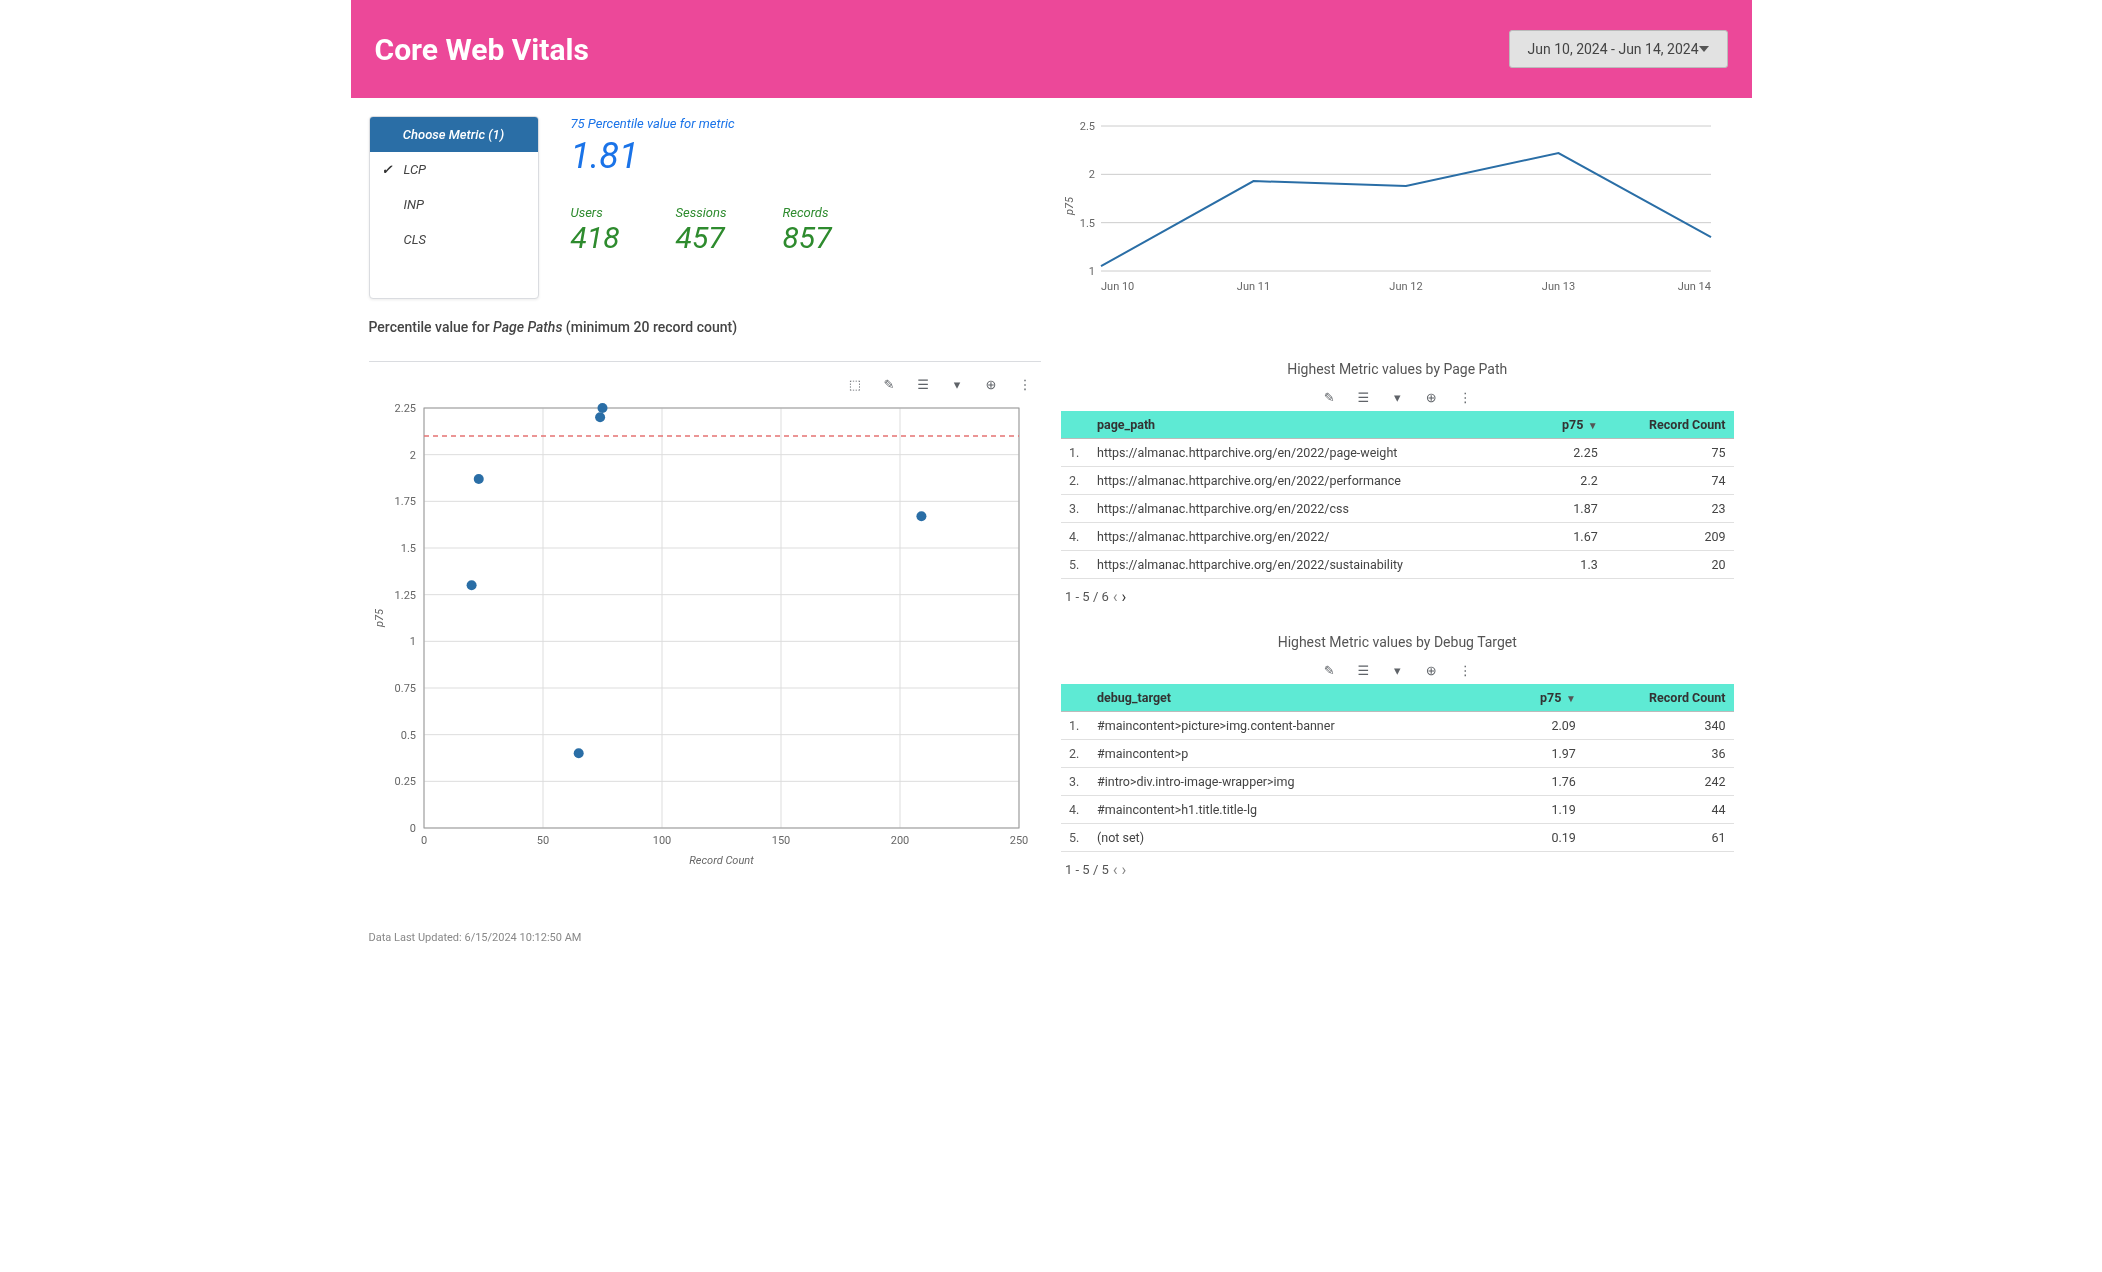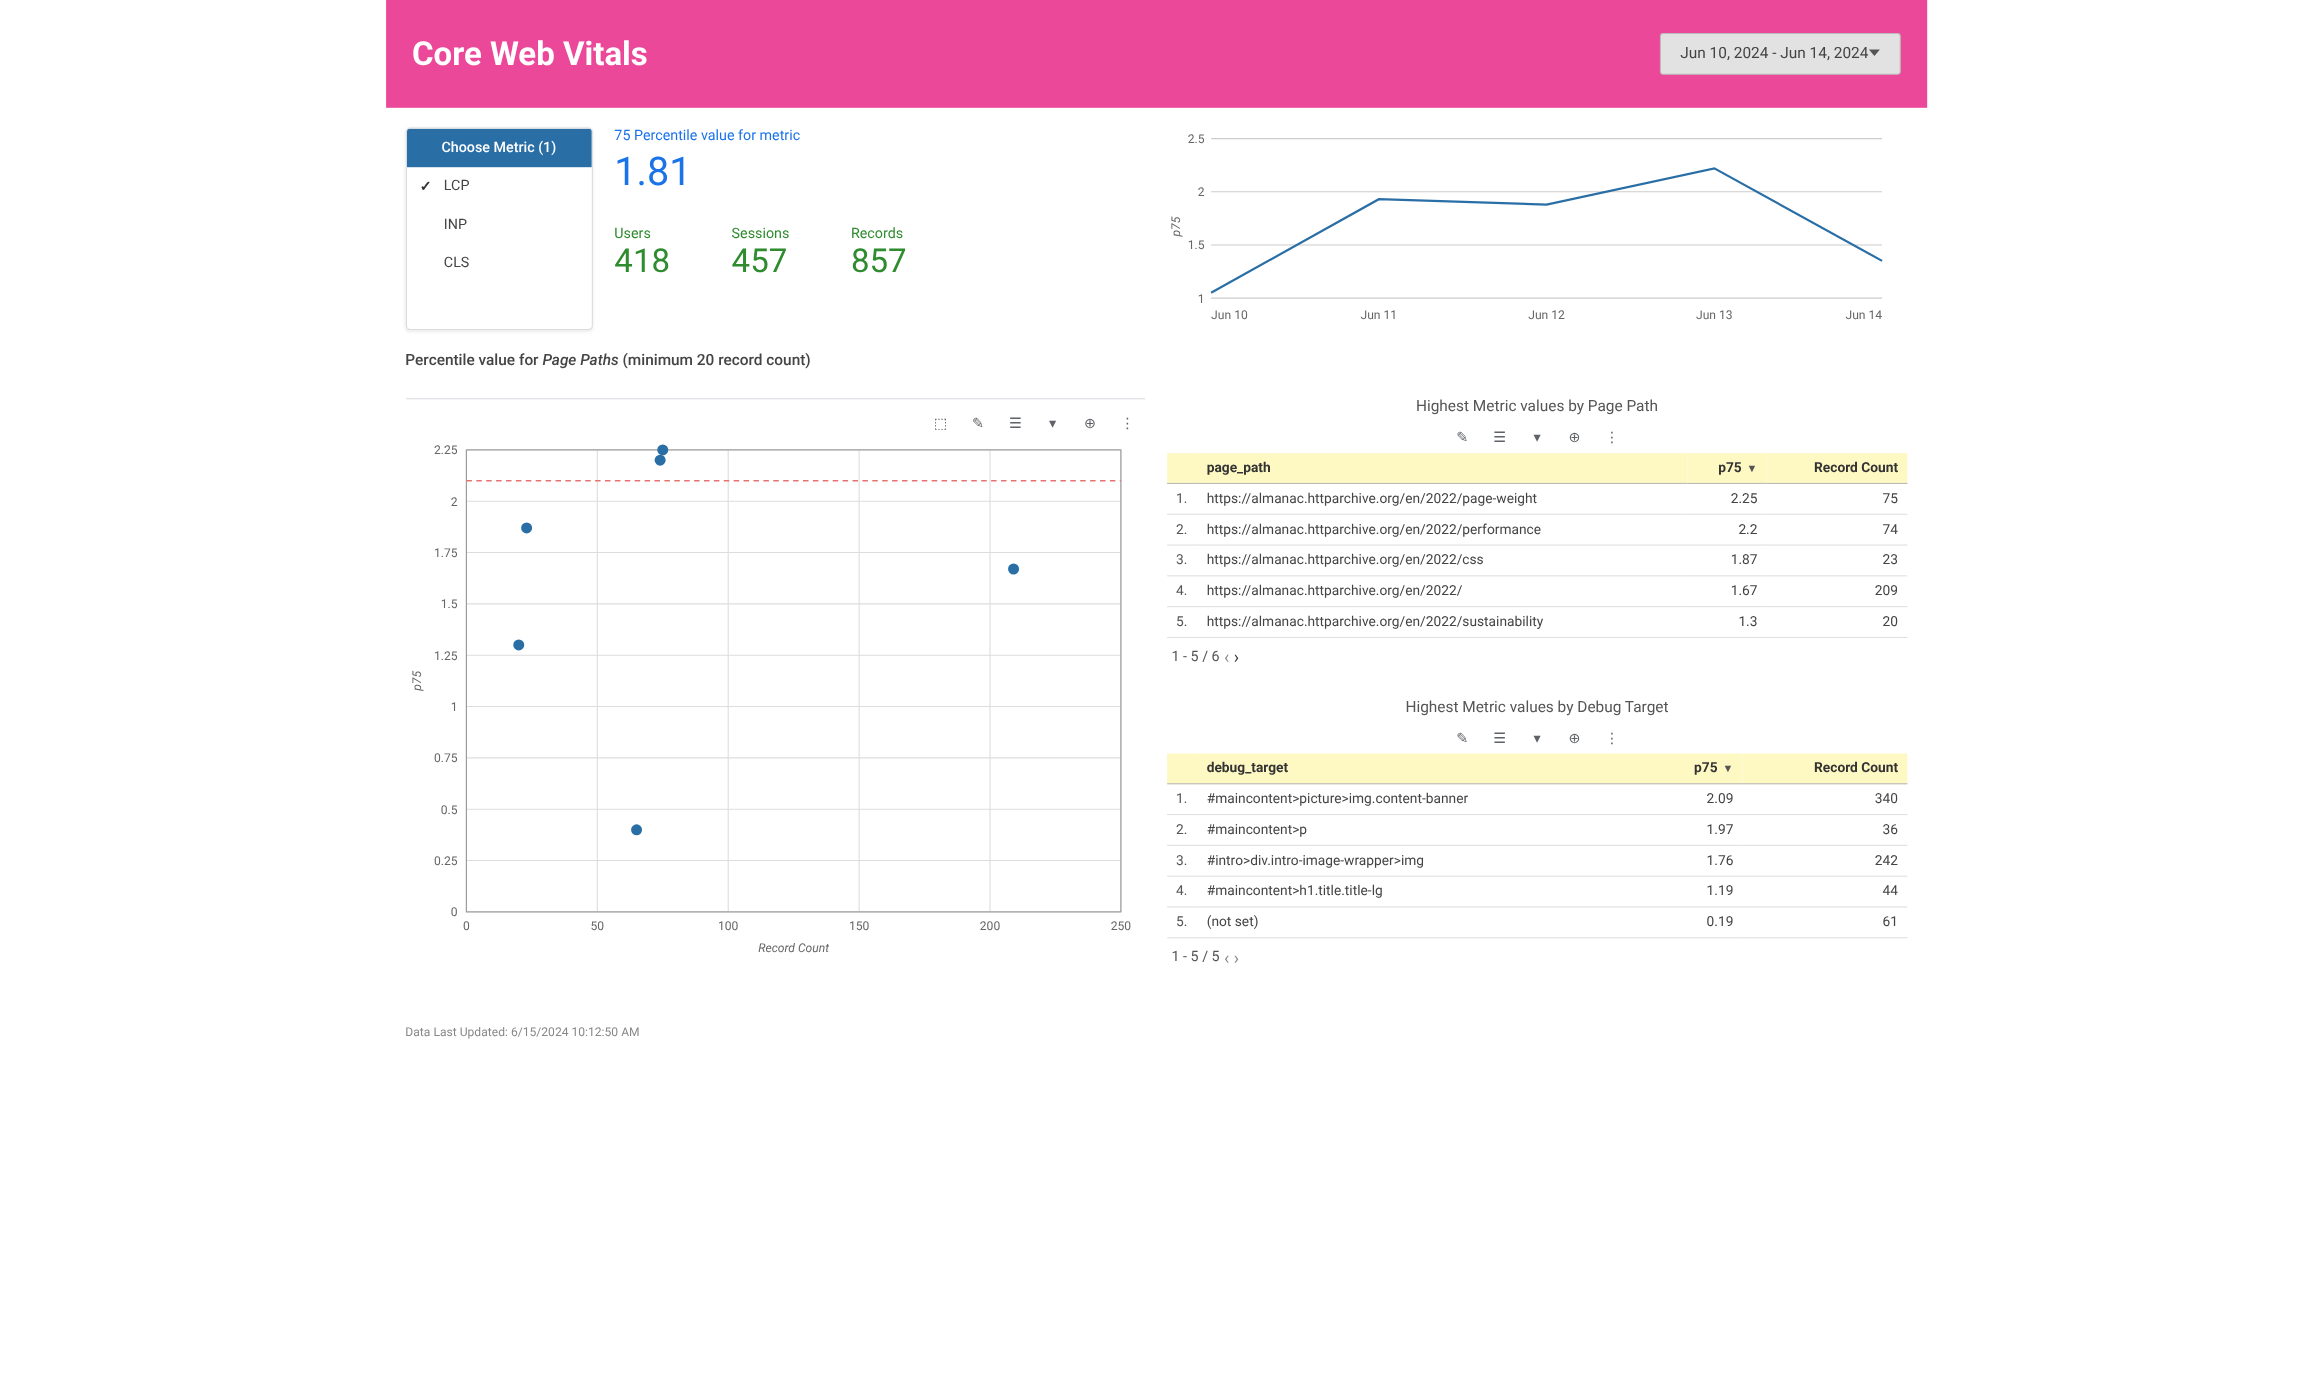--- a/index.html
+++ b/index.html
@@ -10,21 +10,21 @@
     justify-content: space-between; padding: 30px 24px;
   }
   .title { font-size: 30px; font-weight: 700; }
   .date-picker {
     background: #e2e2e2; color: #444; padding: 10px 18px; border-radius: 3px;
     display: flex; align-items: center; font-size: 14px;
     border: 1px solid #bbb; cursor: pointer;
   }
   .date-picker svg { width: 10px; height: 10px; fill: #555; }
   .body { display: grid; grid-template-columns: 1fr 1fr; gap: 20px; padding: 18px; }
-  .top-left { display: flex; gap: 20px; }
+  .top-left { display: flex; gap: 32px; font-style: italic; }
   .metric-card {
     width: 170px; border: 1px solid #dadce0; border-radius: 4px;
     box-shadow: 0 1px 3px rgba(0,0,0,0.08); overflow: hidden; background:#fff;
   }
   .metric-card-header {
     background: #2a6ea6; color: #fff; padding: 10px 12px; font-size: 13px;
     font-weight: 500; text-align: center;
   }
   .metric-option { padding: 10px 14px 10px 34px; font-size: 13px; color:#444; position: relative; cursor:pointer; }
   .metric-option.selected::before {
@@ -41,21 +41,21 @@
   .section-title i { font-style: italic; }
   .toolbar { display: flex; gap: 18px; justify-content: flex-end; padding: 6px 8px; color:#5f6368; }
   .toolbar .ico { cursor: pointer; width: 16px; height: 16px; display:inline-flex; align-items:center; justify-content:center; }
   .scatter-wrap { position: relative; border-top: 1px solid #dadce0; padding-top: 8px; }
   svg text { font-family: Roboto, Arial, sans-serif; }
   .table-section { margin-bottom: 20px; }
   .table-title { font-size: 14px; color: #555; margin-bottom: 6px; }
   .table-head-row { display:flex; align-items:center; justify-content:space-between;flex-direction:column; }
   table { width: 100%; border-collapse: collapse; font-size: 12.5px; }
   thead th {
-    background: #fef9c3; text-align: left; padding: 6px 8px; font-weight: 700;
+    background: #5eead4; text-align: left; padding: 6px 8px; font-weight: 700;
     color: #333; border-bottom: 1px solid #bbb; margin-top: 14px;
   }
   thead th.right { text-align: right; }
   tbody td { padding: 6px 8px; border-bottom: 1px solid #e0e0e0; color:#444; }
   tbody td.idx { color:#555; width: 28px; }
   tbody td.right { text-align: right; }
   .sort-ind { font-size: 10px; color:#555; margin-left:2px; }
   .pager { display:flex; align-items:center; gap:4px; padding:8px 4px; color:#555; font-size:13px; }
   .pager .nav { cursor:pointer; color:#888; font-size:16px; }
   .pager .nav.active { color:#333; }

